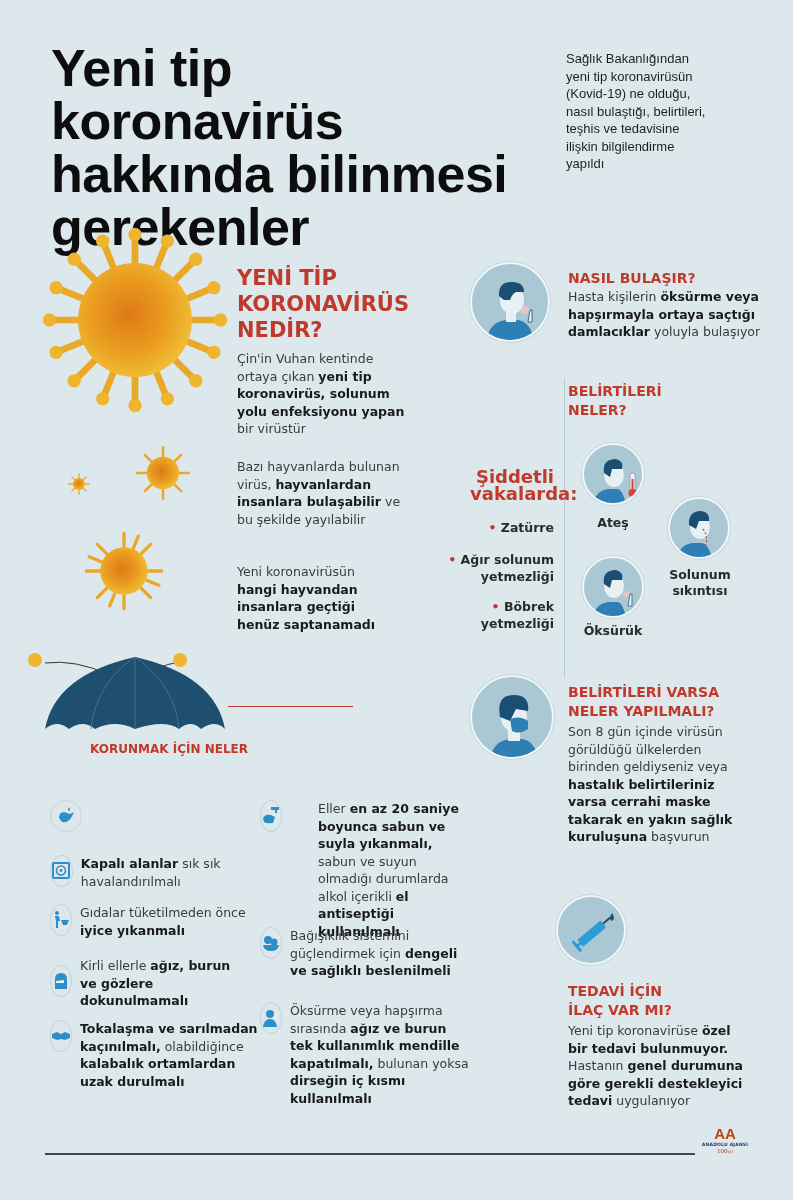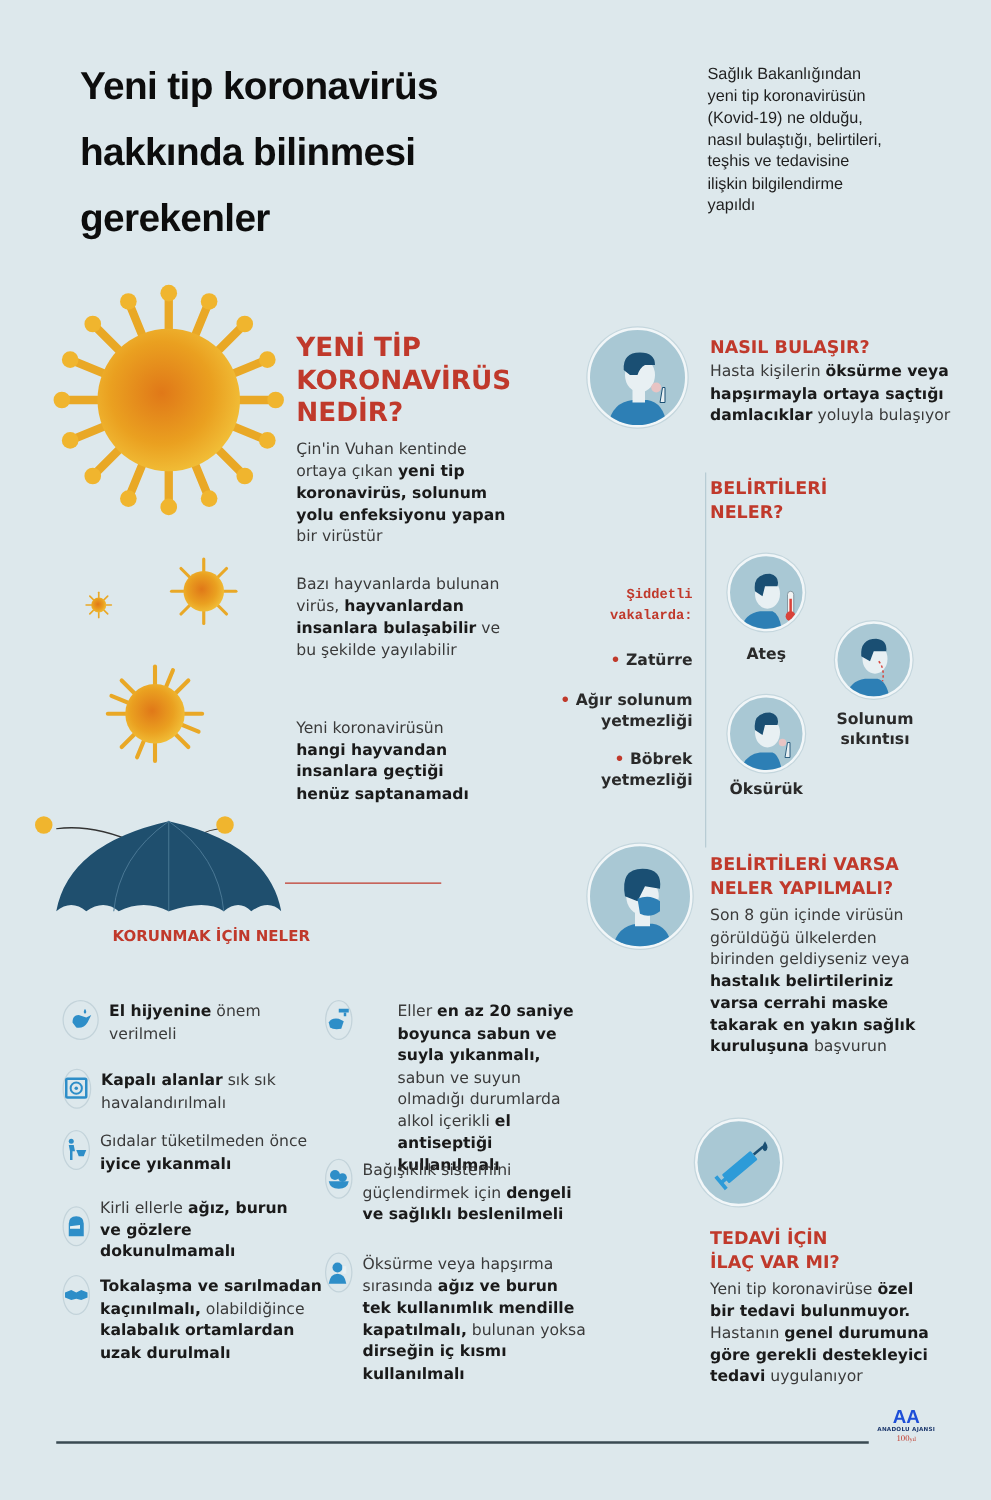--- a/index.html
+++ b/index.html
@@ -6,23 +6,23 @@
   html, body { width: 793px; height: 1200px; }
   body {
     background: #dde8ec;
     font-family: "DejaVu Sans", sans-serif;
     color: #222;
     position: relative;
     overflow: hidden;
   }
   .abs { position: absolute; }
   .title {
-    left: 64px; top: 42px; width: 460px;
+    left: 51px; top: 42px; width: 460px;
     font-family: "Liberation Sans", sans-serif;
-    font-weight: 700; font-size: 31px; line-height: 53px;
+    font-weight: 700; font-size: 52px; line-height: 53px;
     color: #0d0d0d; letter-spacing: -0.5px;
   }
   .intro {
     left: 566px; top: 50px; width: 200px;
     font-family: "Liberation Sans", sans-serif;
     font-size: 13px; line-height: 17.5px; color: #1f1f1f;
   }
   .red-h {
     color: #c0392b; font-weight: 700; font-family: "DejaVu Sans", sans-serif;
   }
@@ -160,21 +160,21 @@
   <div>YENİ TİP</div>
   <div>KORONAVİRÜS</div>
   <div>NEDİR?</div>
 </div>
 <p class="abs body-t" style="left:237px;top:350px;width:175px;">
   <span>Çin'in Vuhan kentinde ortaya çıkan </span><b>yeni tip koronavirüs, solunum yolu enfeksiyonu yapan</b><span> bir virüstür</span>
 </p>
 <p class="abs body-t" style="left:237px;top:458px;width:175px;">
   <span>Bazı hayvanlarda bulunan virüs, </span><b>hayvanlardan insanlara bulaşabilir</b><span> ve bu şekilde yayılabilir</span>
 </p>
-<p class="abs body-t" style="left:237px;top:563px;width:160px;margin-top:10px;">
+<p class="abs body-t" style="left:237px;top:563px;width:160px;">
   <span>Yeni koronavirüsün </span><b>hangi hayvandan insanlara geçtiği henüz saptanamadı</b>
 </p>
 
 <div class="abs circle" style="left:470px;top:262px;width:80px;height:80px;">
   <svg width="80" height="80" viewBox="0 0 80 80">
     <path d="M14 80 Q16 58 34 56 L46 56 Q60 58 62 80 Z" fill="#2d7fb5"></path>
     <rect x="34" y="44" width="10" height="14" fill="#e8f0f3"></rect>
     <ellipse cx="40" cy="36" rx="12" ry="14" fill="#e8f0f3"></ellipse>
     <path d="M27 32 Q26 18 40 18 Q52 18 52 28 L44 28 Q40 30 38 36 L32 36 Z" fill="#1a4f73"></path>
     <circle cx="53" cy="46" r="4" fill="#e8c4c4"></circle>
@@ -185,21 +185,21 @@
 <p class="abs body-t" style="left:568px;top:288px;width:200px;">
   <span>Hasta kişilerin </span><b>öksürme veya hapşırmayla ortaya saçtığı damlacıklar</b><span> yoluyla bulaşıyor</span>
 </p>
 
 <div class="abs vline" style="left:564px;top:378px;height:300px;"></div>
 
 <div class="abs red-h" style="left:568px;top:382px;font-size:14px;line-height:19px;">
   <div>BELİRTİLERİ</div>
   <div>NELER?</div>
 </div>
-<div class="abs red-h" style="left:470px;top:468px;width:84px;text-align:right;font-size:11px;line-height:17px;font-family:Liberation Mono, monospace;">
+<div class="abs red-h" style="left:470px;top:468px;width:84px;text-align:right;font-size:18px;line-height:17px;">
   <div>Şiddetli</div>
   <div>vakalarda:</div>
 </div>
 <div class="abs severe-item" style="left:440px;top:519px;width:114px;">
   <span class="dot">•</span> <span>Zatürre</span>
 </div>
 <div class="abs severe-item" style="left:440px;top:551px;width:114px;">
   <div><span class="dot">•</span> <span>Ağır solunum</span></div>
   <div>yetmezliği</div>
 </div>
@@ -293,21 +293,20 @@
   <div>KORUNMAK İÇİN NELER</div>
 </div>
 
 <div class="prot-item" style="left:50px;top:800px;width:200px;">
   <div class="small-circle">
     <svg width="20" height="20" viewBox="0 0 20 20">
         <path d="M3 12 Q3 6 8 6 L14 8 L18 6 L15 12 Q12 17 6 16 Z" fill="#2e8ec8"></path>
         <path d="M13 1 Q11 4 13 5 Q15 4 13 1Z" fill="#2e8ec8"></path>
       </svg>
   </div>
-  <div class="txt" style="padding-top:0px;"><b>El hijyenine</b><span> önem verilmeli</span></div>
 </div>
 <div class="prot-item" style="left:50px;top:855px;width:200px;">
   <div class="small-circle">
     <svg width="20" height="20" viewBox="0 0 20 20">
         <rect x="2" y="2" width="16" height="15" rx="1" fill="none" stroke="#2e8ec8" stroke-width="2"></rect>
         <circle cx="10" cy="9.5" r="4.5" fill="none" stroke="#2e8ec8" stroke-width="1.6"></circle>
         <circle cx="10" cy="9.5" r="1.4" fill="#2e8ec8"></circle>
       </svg>
   </div>
   <div class="txt"><b>Kapalı alanlar</b><span> sık sık havalandırılmalı</span></div>
@@ -367,18 +366,18 @@
         <path d="M2 19 Q3 11 9 11 Q15 11 16 19 Z" fill="#2e8ec8"></path>
         <rect x="13" y="5" width="3" height="6" fill="#e8f0f3"></rect>
       </svg>
   </div>
   <div class="txt"><span>Öksürme veya hapşırma sırasında </span><b>ağız ve burun tek kullanımlık mendille kapatılmalı,</b><span> bulunan yoksa </span><b>dirseğin iç kısmı kullanılmalı</b></div>
 </div>
 
 <div class="abs" style="left:45px;top:1153px;width:650px;height:1.5px;background:#3a4a52;"></div>
 <div class="abs" style="left:27px;top:1161px;font-size:7px;color:#555;margin-top:41px;">02.03.2020</div>
 <div class="abs" style="left:700px;top:1126px;width:50px;text-align:center;">
-  <div style="font-family:'Liberation Sans',sans-serif;font-weight:700;font-size:15px;color:#1d4ed8;line-height:16px;">AA</div>
+  <div style="font-family:'Liberation Sans',sans-serif;font-weight:700;font-size:15px;color:#c2410c;line-height:16px;">AA</div>
   <div style="font-size:4.5px;font-weight:700;color:#1f3a6e;letter-spacing:0.2px;">ANADOLU AJANSI</div>
   <div style="font-size:7px;color:#c0392b;font-family:'Liberation Serif',serif;">
     <span>100</span><span style="font-size:5px;">yıl</span>
   </div>
 </div>
 
 </body></html>

